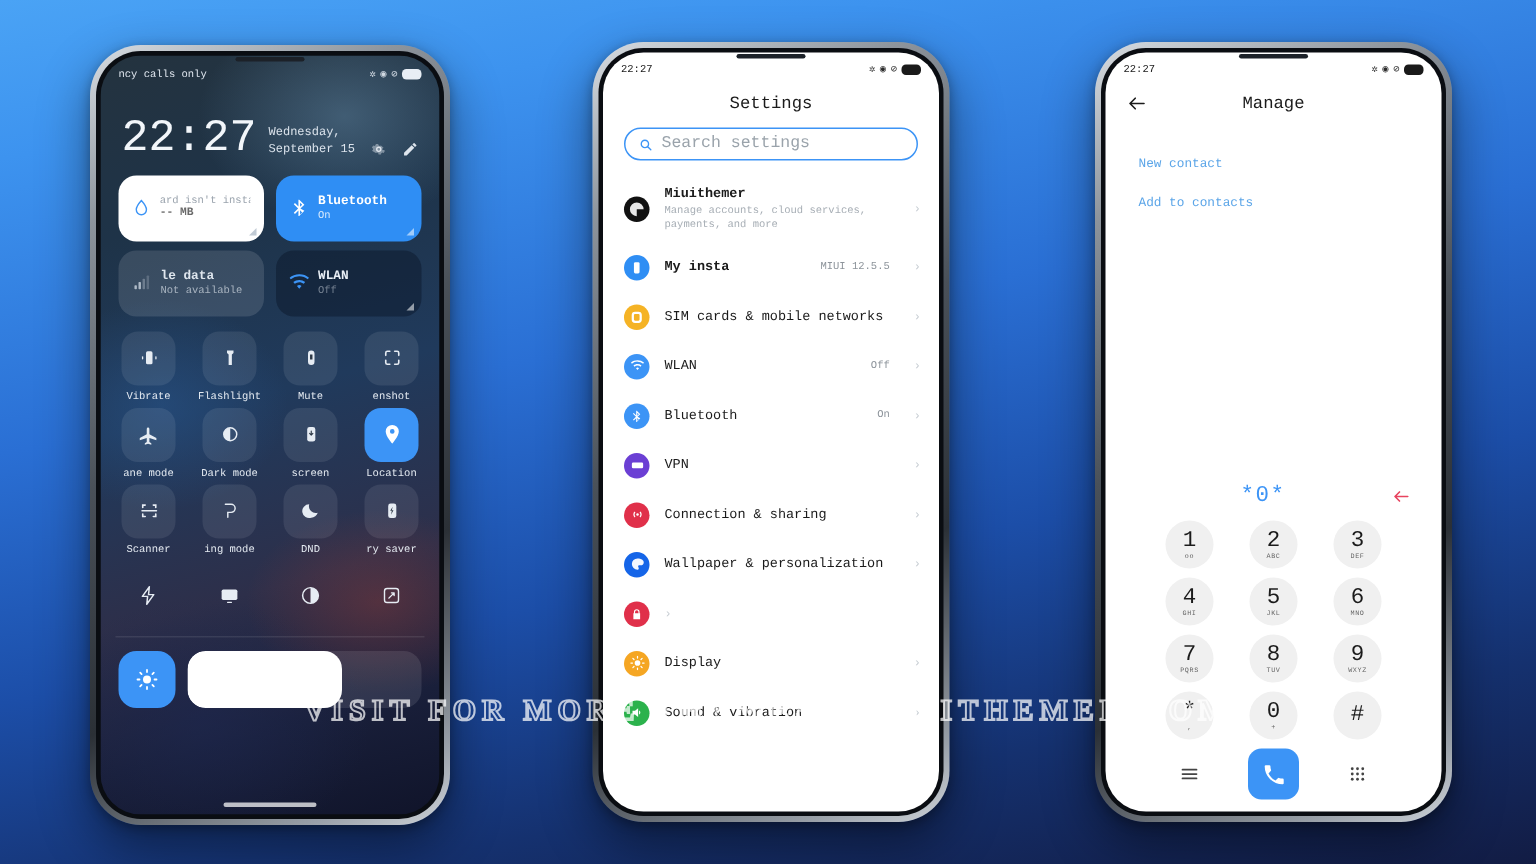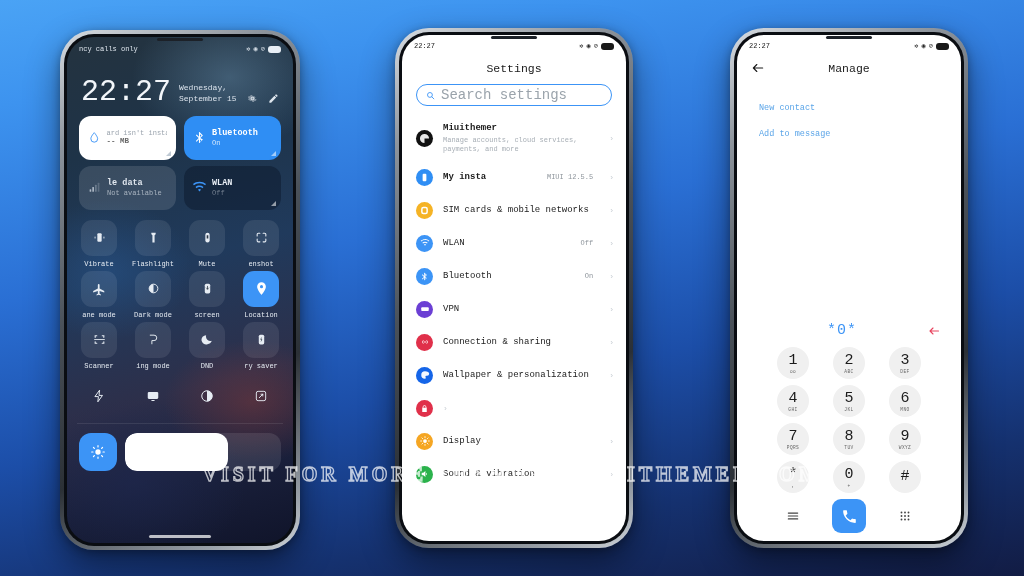--- a/index.html
+++ b/index.html
@@ -134,21 +134,21 @@
     display: flex; justify-content: space-between; align-items: center;
     padding: 7px 12px 1px 12px; font-size: 7px; color: #1a1a1a; flex: 0 0 auto;
   }
   .st-statusbar .sb-icons { display: flex; gap: 3px; align-items: center; }
   .st-batt { width: 13px; height: 7px; border-radius: 3px; background: #1a1a1a; }
   .st-title { text-align: center; font-size: 11.5px; font-weight: 400; color: #1b1b1b; padding: 11px 0 9px 0; }
   .st-search {
     margin: 0 14px 10px 14px; height: 22px; border: 1px solid #3c94f6;
     border-radius: 11px; display: flex; align-items: center; gap: 6px; padding: 0 9px;
   }
-  .st-search-ph { font-size: 14px; color: #9aa3ab; }
+  .st-search-ph { font-size: 11px; color: #9aa3ab; }
   .st-list { flex: 1; overflow: hidden; }
   .st-row {
     display: flex; align-items: center; gap: 10px;
     padding: 7px 12px 7px 14px; min-height: 33px;
   }
   .st-ico {
     width: 17px; height: 17px; border-radius: 50%; flex: 0 0 auto;
     display: flex; align-items: center; justify-content: center;
   }
   .st-rowtxt { flex: 1; display: flex; flex-direction: column; line-height: 1.3; }
@@ -633,21 +633,21 @@
 
       <div class="dl-head">
         <svg class="dl-back" viewBox="0 0 24 24" fill="none" stroke="#1b1b1b" stroke-width="1.9" stroke-linecap="round" stroke-linejoin="round">
             <path d="M20 12H4M10 6l-6 6 6 6"></path>
           </svg>
         <div class="dl-title">Manage</div>
       </div>
 
       <div class="dl-links">
         <div class="dl-link">New contact</div>
-        <div class="dl-link">Add to message</div>
+        <div class="dl-link">Add to contacts</div>
       </div>
 
       <div class="dl-spacer"></div>
 
       <div class="dl-entryrow">
         <div class="dl-number">*0*</div>
         <svg class="dl-del" viewBox="0 0 24 24" fill="none" stroke="#e8445f" stroke-width="2.2" stroke-linecap="round" stroke-linejoin="round">
             <path d="M21 12H4M10 6l-6 6 6 6"></path>
           </svg>
       </div>

